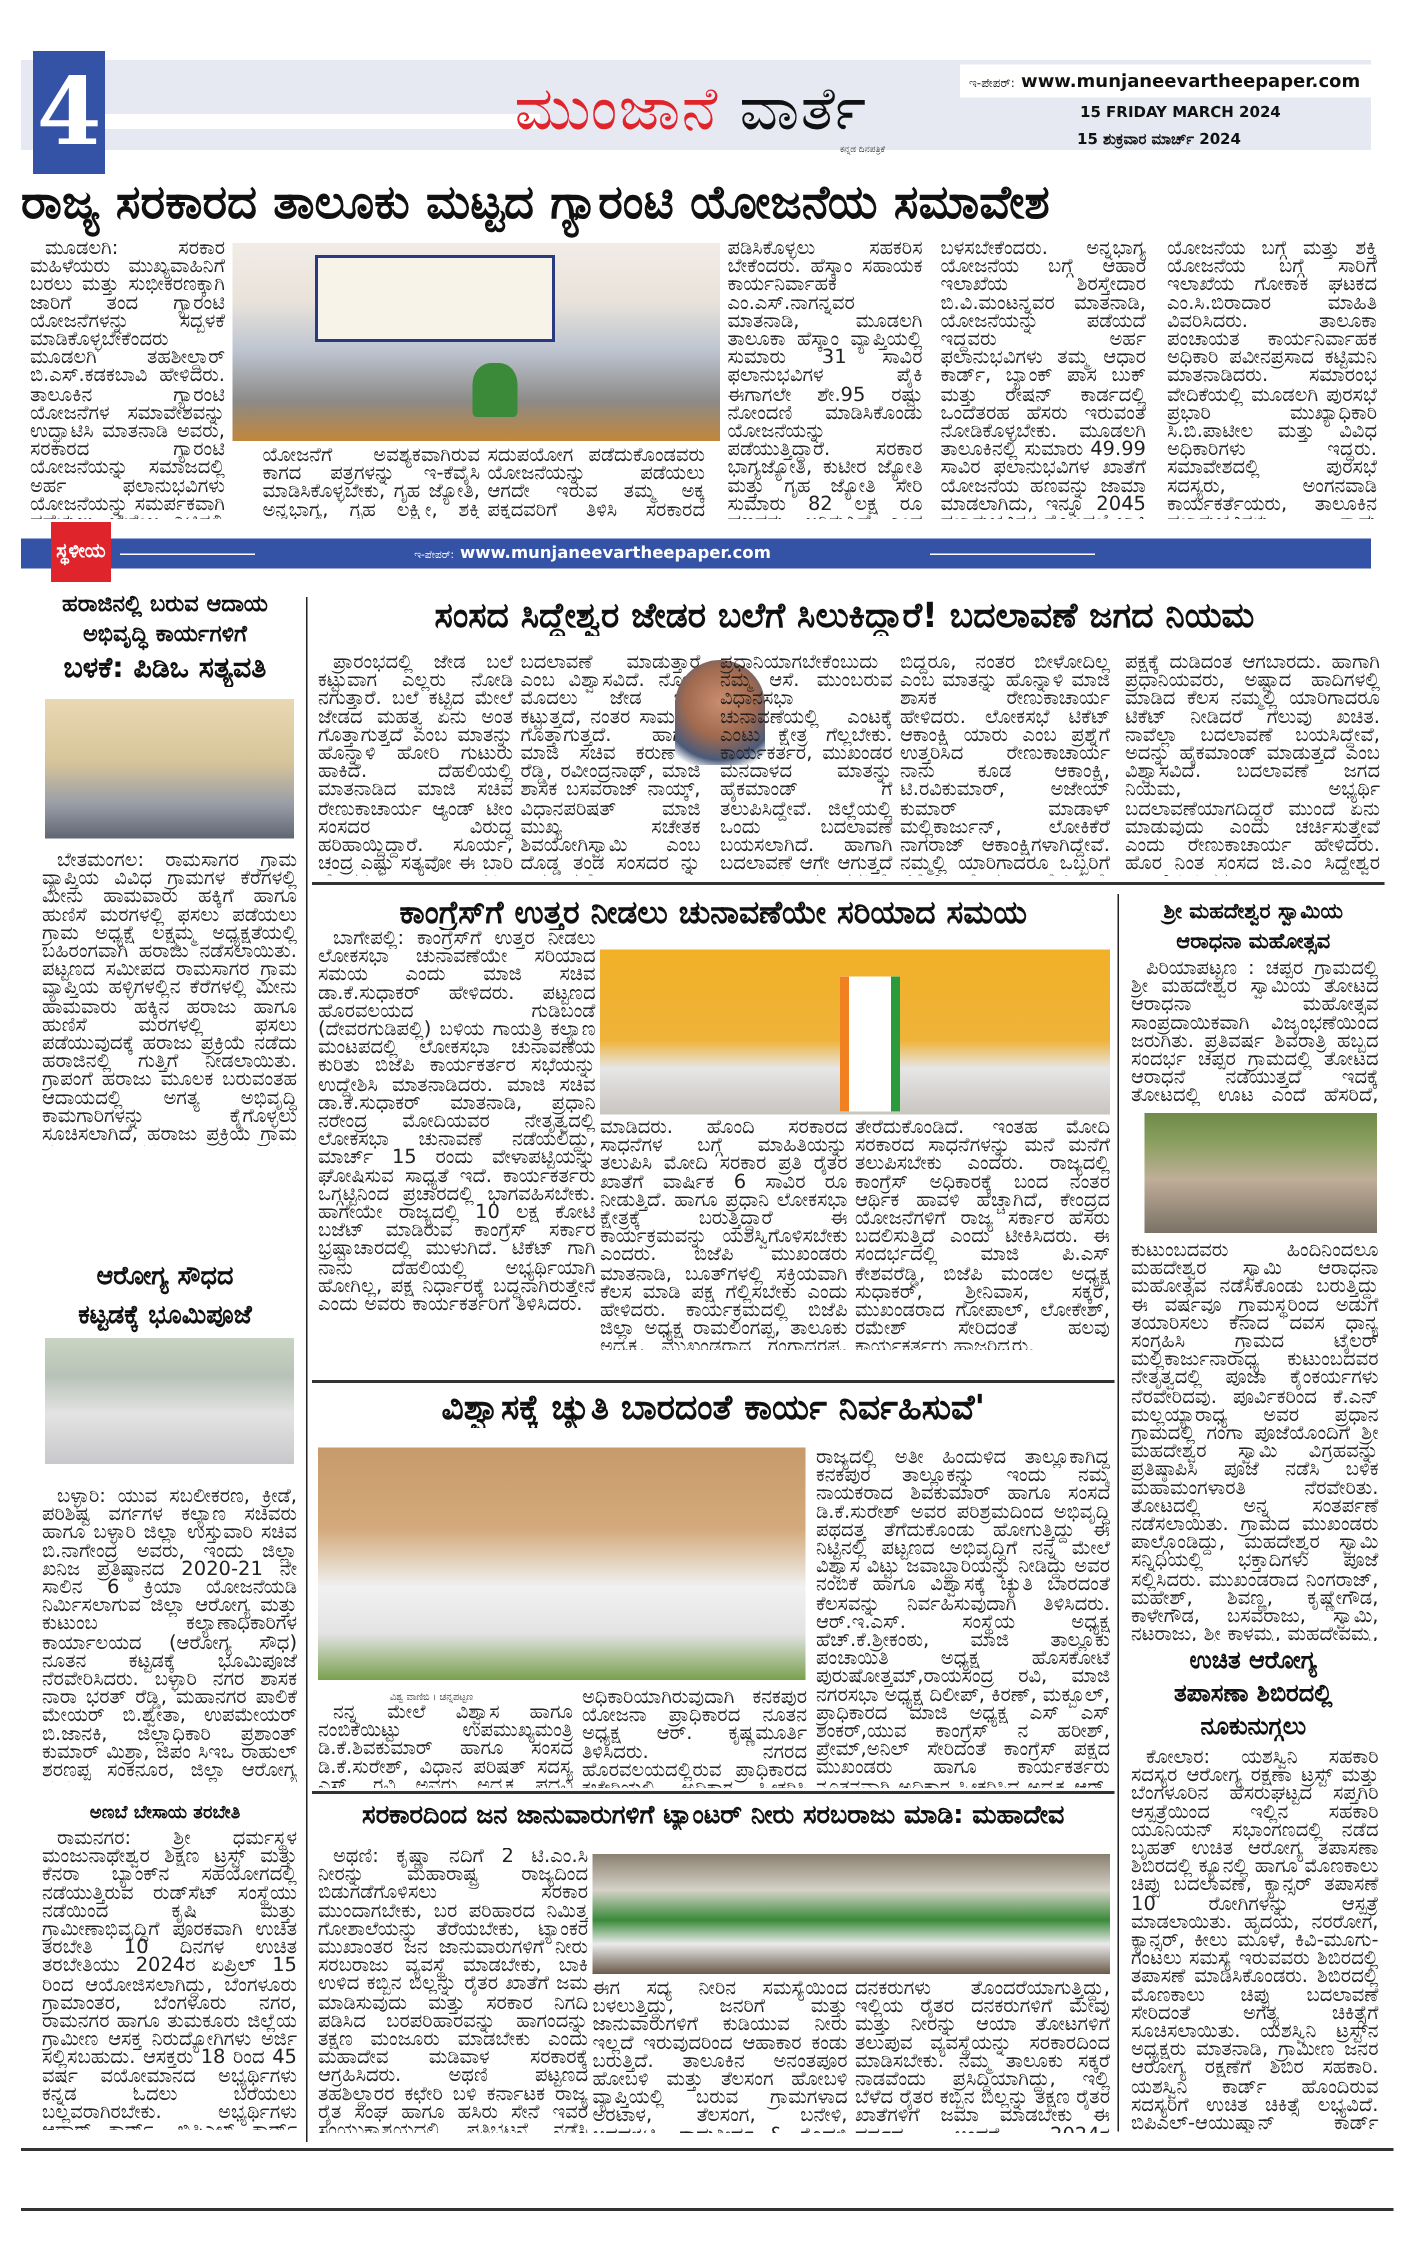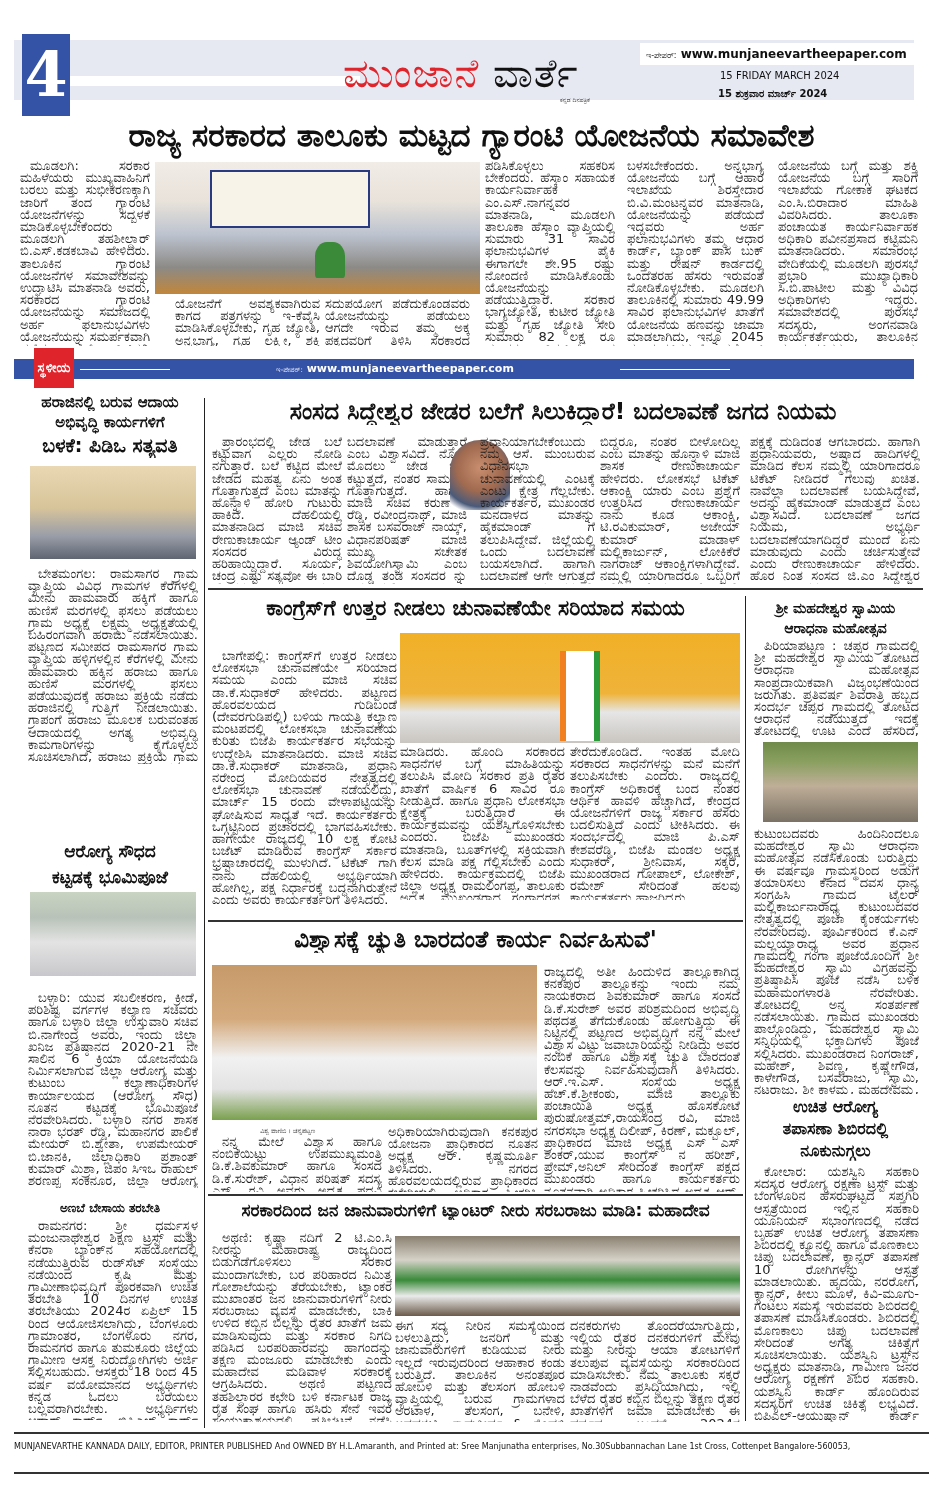--- a/index.html
+++ b/index.html
@@ -7,23 +7,23 @@
 .abs{position:absolute}
 .masthead-band{left:14px;top:40px;width:900px;height:60px;background:#e6e8f2}
 .masthead-white{left:60px;top:76px;width:300px;height:10px;background:#fff}
 .page-num{left:22px;top:34px;width:48px;height:82px;background:#3553a6;color:#fff;font-family:"DejaVu Serif",serif;font-weight:bold;font-size:62px;text-align:center;line-height:82px}
 .logo{left:343px;top:50px;font-size:40px;font-weight:normal;letter-spacing:1px}
 .logo .red{color:#e0242b}
 .logo .blk{color:#111}
 .tagline{left:560px;top:96px;font-size:6px;color:#333}
 .epaper-box{left:640px;top:43px;width:275px;height:22px;background:#fff;font-size:12px;font-weight:bold;line-height:22px;padding-left:6px}
 .epaper-box .lbl{font-size:8px;font-weight:normal}
-.date-en{left:720px;top:70px;font-size:10px;font-weight:normal}
+.date-en{left:720px;top:70px;font-size:10px;font-weight:bold}
 .date-kn{left:718px;top:88px;font-size:10px;font-weight:bold}
-.head1{left:14px;top:117px;width:915px;font-size:31px;font-weight:bold;text-align:center;white-space:nowrap}
+.head1{left:14px;top:117px;width:915px;font-size:31px;font-weight:bold;text-align:left;white-space:nowrap}
 .body-col{font-size:13px;line-height:12.2px;color:#222;text-align:justify;overflow:hidden}
 .body-col p{text-indent:10px}
 .photo{overflow:hidden}
 .section-bar{left:14px;top:359px;width:900px;height:20px;background:#3553a6}
 .section-tag{left:34px;top:348px;width:40px;height:40px;background:#e0242b;color:#fff;font-size:13px;font-weight:bold;text-align:center;line-height:40px}
 .section-url{left:170px;top:359px;width:450px;height:20px;color:#fff;font-size:11px;font-weight:bold;line-height:20px;text-align:center}
 .section-url .lbl{font-size:7px;font-weight:normal}
 .section-line{height:1px;background:#fff;top:369px}
 .vrule{width:1px;background:#222}
 .hrule{height:2px;background:#333}
@@ -120,21 +120,21 @@
 <div class="abs body-col" style="left:600px;top:436px;width:140px;height:148px">
     <p style="text-indent:0">ಬಿದ್ದರೂ, ನಂತರ ಬೀಳೋದಿಲ್ಲ ಎಂಬ ಮಾತನ್ನು ಹೊನ್ನಾಳಿ ಮಾಜಿ ಶಾಸಕ ರೇಣುಕಾಚಾರ್ಯ ಹೇಳಿದರು. ಲೋಕಸಭೆ ಟಿಕೆಟ್ ಆಕಾಂಕ್ಷಿ ಯಾರು ಎಂಬ ಪ್ರಶ್ನೆಗೆ ಉತ್ತರಿಸಿದ ರೇಣುಕಾಚಾರ್ಯ ನಾನು ಕೂಡ ಆಕಾಂಕ್ಷಿ, ಟಿ.ರವಿಕುಮಾರ್, ಅಜೇಯ್ ಕುಮಾರ್ ಮಾಡಾಳ್ ಮಲ್ಲಿಕಾರ್ಜುನ್, ಲೋಕಿಕೆರೆ ನಾಗರಾಜ್ ಆಕಾಂಕ್ಷಿಗಳಾಗಿದ್ದೇವೆ. ನಮ್ಮಲ್ಲಿ ಯಾರಿಗಾದರೂ ಒಬ್ಬರಿಗೆ ಟಿಕೆಟ್ ಕೊಡಲು ಕೇಳಿದ್ದೇವೆ. ನಾವು ಜಾತ್ಯಾತೀತ, ಹೊಸ ಮುಖಕ್ಕೆ ಟಿಕೆಟ್ ಕೊಡಲಿ ಎಂಬುದಷ್ಟೇ ನಮ್ಮ ಒತ್ತಾಯ, ಸಮಾಜ</p>
   </div>
 <div class="abs body-col" style="left:750px;top:436px;width:170px;height:148px">
     <p style="text-indent:0">ಪಕ್ಷಕ್ಕೆ ದುಡಿದಂತ ಆಗಬಾರದು. ಹಾಗಾಗಿ ಪ್ರಧಾನಿಯವರು, ಅಷ್ಟಾದ ಹಾದಿಗಳಲ್ಲಿ ಮಾಡಿದ ಕೆಲಸ ನಮ್ಮಲ್ಲಿ ಯಾರಿಗಾದರೂ ಟಿಕೆಟ್ ನೀಡಿದರೆ ಗೆಲುವು ಖಚಿತ. ನಾವೆಲ್ಲಾ ಬದಲಾವಣೆ ಬಯಸಿದ್ದೇವೆ, ಅದನ್ನು ಹೈಕಮಾಂಡ್ ಮಾಡುತ್ತದೆ ಎಂಬ ವಿಶ್ವಾಸವಿದೆ. ಬದಲಾವಣೆ ಜಗದ ನಿಯಮ, ಅಭ್ಯರ್ಥಿ ಬದಲಾವಣೆಯಾಗದಿದ್ದರೆ ಮುಂದೆ ಏನು ಮಾಡುವುದು ಎಂದು ಚರ್ಚಿಸುತ್ತೇವೆ ಎಂದು ರೇಣುಕಾಚಾರ್ಯ ಹೇಳಿದರು. ಹೊರ ನಿಂತ ಸಂಸದ ಜಿ.ಎಂ ಸಿದ್ದೇಶ್ವರ ಟಾಂಗ್ ನೀಡಿದರು.</p>
   </div>
 
 <div class="abs hrule" style="left:208px;top:588px;width:715px"></div>
 
 <div class="abs hl" style="left:208px;top:596px;width:535px;font-size:21px">ಕಾಂಗ್ರೆಸ್‌ಗೆ ಉತ್ತರ ನೀಡಲು ಚುನಾವಣೆಯೇ ಸರಿಯಾದ ಸಮಯ</div>
-<div class="abs body-col" style="left:212px;top:650px;width:185px;height:268px">
+<div class="abs body-col" style="left:212px;top:620px;width:185px;height:268px">
     <p>ಬಾಗೇಪಲ್ಲಿ: ಕಾಂಗ್ರೆಸ್‌ಗೆ ಉತ್ತರ ನೀಡಲು ಲೋಕಸಭಾ ಚುನಾವಣೆಯೇ ಸರಿಯಾದ ಸಮಯ ಎಂದು ಮಾಜಿ ಸಚಿವ ಡಾ.ಕೆ.ಸುಧಾಕರ್ ಹೇಳಿದರು. ಪಟ್ಟಣದ ಹೊರವಲಯದ ಗುಡಿಬಂಡೆ (ದೇವರಗುಡಿಪಲ್ಲಿ) ಬಳಿಯ ಗಾಯತ್ರಿ ಕಲ್ಯಾಣ ಮಂಟಪದಲ್ಲಿ ಲೋಕಸಭಾ ಚುನಾವಣೆಯ ಕುರಿತು ಬಿಜೆಪಿ ಕಾರ್ಯಕರ್ತರ ಸಭೆಯನ್ನು ಉದ್ದೇಶಿಸಿ ಮಾತನಾಡಿದರು. ಮಾಜಿ ಸಚಿವ ಡಾ.ಕೆ.ಸುಧಾಕರ್ ಮಾತನಾಡಿ, ಪ್ರಧಾನಿ ನರೇಂದ್ರ ಮೋದಿಯವರ ನೇತೃತ್ವದಲ್ಲಿ ಲೋಕಸಭಾ ಚುನಾವಣೆ ನಡೆಯಲಿದ್ದು, ಮಾರ್ಚ್ 15 ರಂದು ವೇಳಾಪಟ್ಟಿಯನ್ನು ಘೋಷಿಸುವ ಸಾಧ್ಯತೆ ಇದೆ. ಕಾರ್ಯಕರ್ತರು ಒಗ್ಗಟ್ಟಿನಿಂದ ಪ್ರಚಾರದಲ್ಲಿ ಭಾಗವಹಿಸಬೇಕು. ಹಾಗೇಯೇ ರಾಜ್ಯದಲ್ಲಿ 10 ಲಕ್ಷ ಕೋಟಿ ಬಜೆಟ್ ಮಾಡಿರುವ ಕಾಂಗ್ರೆಸ್ ಸರ್ಕಾರ ಭ್ರಷ್ಟಾಚಾರದಲ್ಲಿ ಮುಳುಗಿದೆ. ಟಿಕೆಟ್ ಗಾಗಿ ನಾನು ದೆಹಲಿಯಲ್ಲಿ ಅಭ್ಯರ್ಥಿಯಾಗಿ ಹೋಗಿಲ್ಲ, ಪಕ್ಷ ನಿರ್ಧಾರಕ್ಕೆ ಬದ್ಧನಾಗಿರುತ್ತೇನೆ ಎಂದು ಅವರು ಕಾರ್ಯಕರ್ತರಿಗೆ ತಿಳಿಸಿದರು.</p>
   </div>
 <div class="abs photo" style="left:400px;top:633px;width:340px;height:110px;background:linear-gradient(180deg,#f1b026 0%,#efb33a 55%,#e6e6e6 72%,#c9c5c0 100%)">
   <div style="position:absolute;left:160px;top:18px;width:40px;height:90px;background:#fff;border-left:6px solid #f08020;border-right:6px solid #2a9a3a"></div>
 </div>
 <div class="abs body-col" style="left:400px;top:746px;width:165px;height:154px">
     <p style="text-indent:0">ಮಾಡಿದರು. ಹೊಂದಿ ಸರಕಾರದ ಸಾಧನೆಗಳ ಬಗ್ಗೆ ಮಾಹಿತಿಯನ್ನು ತಲುಪಿಸಿ ಮೋದಿ ಸರಕಾರ ಪ್ರತಿ ರೈತರ ಖಾತೆಗೆ ವಾರ್ಷಿಕ 6 ಸಾವಿರ ರೂ ನೀಡುತ್ತಿದೆ. ಹಾಗೂ ಪ್ರಧಾನಿ ಲೋಕಸಭಾ ಕ್ಷೇತ್ರಕ್ಕೆ ಬರುತ್ತಿದ್ದಾರೆ ಈ ಕಾರ್ಯಕ್ರಮವನ್ನು ಯಶಸ್ವಿಗೊಳಿಸಬೇಕು ಎಂದರು. ಬಿಜೆಪಿ ಮುಖಂಡರು ಮಾತನಾಡಿ, ಬೂತ್‌ಗಳಲ್ಲಿ ಸಕ್ರಿಯವಾಗಿ ಕೆಲಸ ಮಾಡಿ ಪಕ್ಷ ಗೆಲ್ಲಿಸಬೇಕು ಎಂದು ಹೇಳಿದರು. ಕಾರ್ಯಕ್ರಮದಲ್ಲಿ ಬಿಜೆಪಿ ಜಿಲ್ಲಾ ಅಧ್ಯಕ್ಷ ರಾಮಲಿಂಗಪ್ಪ, ತಾಲೂಕು ಅಧ್ಯಕ್ಷ, ಮುಖಂಡರಾದ ಗಂಗಾಧರಪ್ಪ, ಮುರಳಿ, ಪ್ರಕಾಶ್ ಸೇರಿದಂತೆ ನೂರಾರು ಕಾರ್ಯಕರ್ತರು ಭಾಗವಹಿಸಿದ್ದರು.</p>
   </div>
 <div class="abs body-col" style="left:570px;top:746px;width:170px;height:154px">
     <p style="text-indent:0">ತೇರೆದುಕೊಂಡಿದೆ. ಇಂತಹ ಮೋದಿ ಸರಕಾರದ ಸಾಧನೆಗಳನ್ನು ಮನೆ ಮನೆಗೆ ತಲುಪಿಸಬೇಕು ಎಂದರು. ರಾಜ್ಯದಲ್ಲಿ ಕಾಂಗ್ರೆಸ್ ಅಧಿಕಾರಕ್ಕೆ ಬಂದ ನಂತರ ಆರ್ಥಿಕ ಹಾವಳಿ ಹೆಚ್ಚಾಗಿದೆ, ಕೇಂದ್ರದ ಯೋಜನೆಗಳಿಗೆ ರಾಜ್ಯ ಸರ್ಕಾರ ಹೆಸರು ಬದಲಿಸುತ್ತಿದೆ ಎಂದು ಟೀಕಿಸಿದರು. ಈ ಸಂದರ್ಭದಲ್ಲಿ ಮಾಜಿ ಪಿ.ಎಸ್ ಕೇಶವರೆಡ್ಡಿ, ಬಿಜೆಪಿ ಮಂಡಲ ಅಧ್ಯಕ್ಷ ಸುಧಾಕರ್, ಶ್ರೀನಿವಾಸ, ಸಕ್ಕರೆ, ಮುಖಂಡರಾದ ಗೋಪಾಲ್, ಲೋಕೇಶ್, ರಮೇಶ್ ಸೇರಿದಂತೆ ಹಲವು ಕಾರ್ಯಕರ್ತರು ಹಾಜರಿದ್ದರು.</p>
@@ -186,15 +186,14 @@
 <div class="abs photo" style="left:395px;top:1236px;width:345px;height:80px;background:linear-gradient(180deg,#8a8070 0%,#d6d2c8 30%,#3a8a3a 55%,#ebebeb 75%,#6a5a4a 100%)"></div>
 <div class="abs body-col" style="left:395px;top:1320px;width:170px;height:102px">
     <p style="text-indent:0">ಈಗ ಸದ್ಯ ನೀರಿನ ಸಮಸ್ಯೆಯಿಂದ ಬಳಲುತ್ತಿದ್ದು, ಜನರಿಗೆ ಮತ್ತು ಜಾನುವಾರುಗಳಿಗೆ ಕುಡಿಯುವ ನೀರು ಇಲ್ಲದೆ ಇರುವುದರಿಂದ ಆಹಾಕಾರ ಕಂಡು ಬರುತ್ತಿದೆ. ತಾಲೂಕಿನ ಅನಂತಪೂರ ಹೋಬಳಿ ಮತ್ತು ತೆಲಸಂಗ ಹೋಬಳಿ ವ್ಯಾಪ್ತಿಯಲ್ಲಿ ಬರುವ ಗ್ರಾಮಗಳಾದ ಅರಟಾಳ, ತೆಲಸಂಗ, ಬನೇಳಿ, ಅಡಹಳ್ಳಟ್ಟಿ, ರಾಮತೀರ್ಥ &amp; ಕೊಹಳ್ಳಿ ಮುಂತಾದ ಗ್ರಾಮಗಳು ಹಾಗೂ ಸಂಬರಗಿ, ಜಂಬಗಿ, ಅನಂತಪೂರ, ಮಲಾಬಾದ , ಬಳ್ಳಿಗೇರಿ ಇನ್ನಿತರೆ ಗ್ರಾಮಗಳಲ್ಲಿ ಕುಡಿಯುವ ನೀರು ಇಲ್ಲದೆ ಇರುವುದರಿಂದ ಸಾಕಷ್ಟು ಜನರಿಗೆ ಮತ್ತು</p>
   </div>
 <div class="abs body-col" style="left:570px;top:1320px;width:170px;height:102px">
     <p style="text-indent:0">ದನಕರುಗಳು ತೊಂದರೆಯಾಗುತ್ತಿದ್ದು, ಇಲ್ಲಿಯ ರೈತರ ದನಕರುಗಳಿಗೆ ಮೇವು ಮತ್ತು ನೀರನ್ನು ಆಯಾ ತೋಟಗಳಿಗೆ ತಲುಪುವ ವ್ಯವಸ್ಥೆಯನ್ನು ಸರಕಾರದಿಂದ ಮಾಡಿಸಬೇಕು. ನಮ್ಮ ತಾಲೂಕು ಸಕ್ಕರೆ ನಾಡವೆಂದು ಪ್ರಸಿದ್ಧಿಯಾಗಿದ್ದು, ಇಲ್ಲಿ ಬೆಳೆದ ರೈತರ ಕಬ್ಬಿನ ಬಿಲ್ಲನ್ನು ತಕ್ಷಣ ರೈತರ ಖಾತೆಗಳಿಗೆ ಜಮಾ ಮಾಡಬೇಕು ಈ ವರ್ಷದ ಅಂದರೆ 2024ರ ಹಂಗಾಮಿನಲ್ಲಿ ಕೊನೆಯ ಎರಡು ತಿಂಗಳ ಬಿಲ್ಲನ್ನು ಸಹ ಬಾಕಿ ಉಳಿಸಿಕೊಂಡಿವೆ.</p>
   </div>
 
 <div class="abs hrule" style="left:14px;top:1432px;width:915px"></div>
 <div class="abs footer">
-  <div>MUNJANEVARTHE KANNADA DAILY, EDITOR, PRINTER PUBLISHED And OWNED BY H.L.Amaranth, and Printed at: Sree Manjunatha enterprises, No.30Subbannachan Lane 1st Cross, Cottenpet Bangalore-560053,</div>
 </div>
 <div class="abs hrule" style="left:14px;top:1472px;width:915px"></div>
 
 </body></html>

